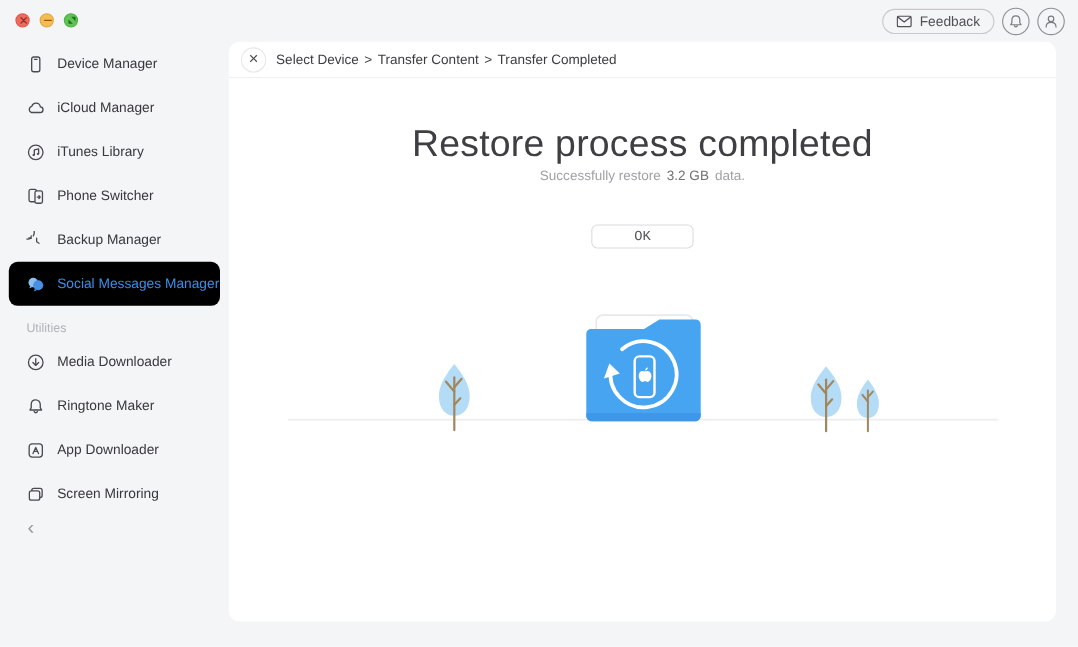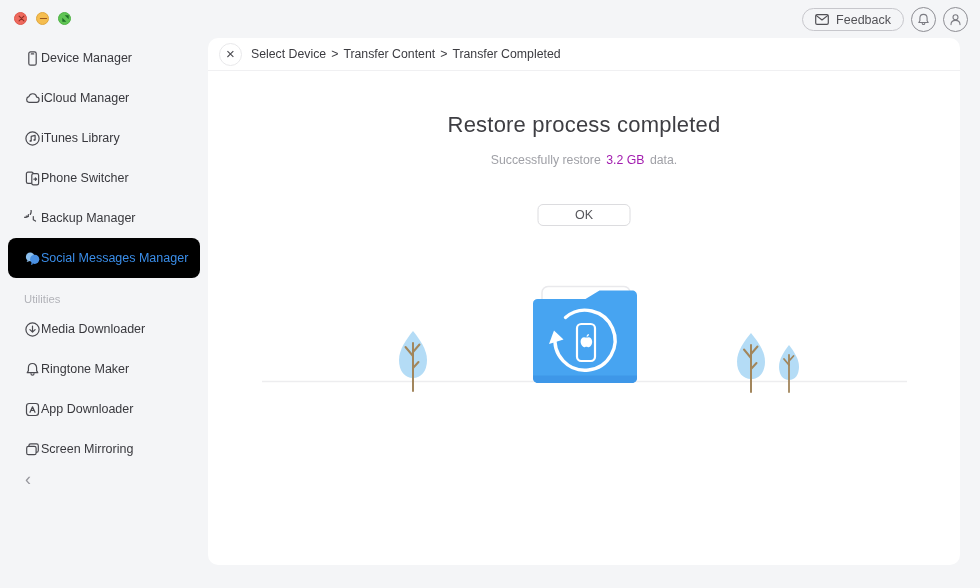--- a/index.html
+++ b/index.html
@@ -32,21 +32,21 @@
 
   
   .sidebar { position:absolute; left:0; top:38px; width:208px; bottom:0; }
   .section-title {
     height:20px; margin-top:11px; padding-left:24px;
     font-size:11.3px; color:#b2b3b9; display:flex; align-items:center;
   }
   .section-title.first { margin-top:8px; }
   .nav-item {
     height:40px; margin:0 8px; border-radius:8px; padding-left:16px;
-    display:flex; align-items:center; cursor:default;
+    display:flex; align-items:center; gap:11px; cursor:default;
   }
   .nav-item .nav-icon { width:17px; height:17px; flex:0 0 17px; display:flex; }
   .nav-item .nav-label { font-size:12.5px; color:#38383d; white-space:nowrap; }
   .nav-item.selected { background:#000000; }
   .nav-item.selected .nav-label { color:#3a8de8; }
   .icon-stroke { stroke:#4a4a50; stroke-width:1.2; fill:none; stroke-linecap:round; stroke-linejoin:round; }
   .collapse-btn {
     height:20px; margin-top:0; padding-left:25px; display:flex; align-items:center;
     font-size:18px; color:#97979d; line-height:1; cursor:default;
   }
@@ -63,33 +63,33 @@
   .close-btn {
     width:23px; height:23px; border-radius:50%; border:1px solid #e8e8ea; background:#fff;
     display:flex; align-items:center; justify-content:center;
     font-size:15px; color:#4a4a50; line-height:1; padding-bottom:1px; cursor:default;
   }
   .breadcrumb-text { font-size:12.3px; color:#3c3c41; display:flex; align-items:flex-start; }
   .breadcrumb-text .sep { margin:0 5px; }
 
   .main-title {
     position:absolute; top:74px; left:0; width:100%; text-align:center;
-    font-size:22px; font-weight:400; color:#3e3e43; letter-spacing:0.2px;
+    font-size:34px; font-weight:400; color:#3e3e43; letter-spacing:0.2px;
   }
   .main-subtitle {
     position:absolute; top:115px; left:0; width:100%; text-align:center;
     font-size:12.3px; color:#a0a1a7;
   }
-  .main-subtitle .value { color:#a21caf; margin:0 2px; }
+  .main-subtitle .value { color:#737373; margin:0 2px; }
   .ok-button {
     position:absolute; top:166px; left:50%; transform:translateX(-50%);
     width:93px; height:22px; border:1px solid #dcdcdf; border-radius:5.5px;
     background:#fff; font-size:12.5px; color:#56565b;
     display:flex; align-items:center; justify-content:center; cursor:default;
-    font-family:Liberation Sans, sans-serif;
+    font-family:Liberation Mono, monospace;
   }
   .illustration { position:absolute; top:245px; left:0; width:752px; height:120px; }
 </style>
 </head>
 <body>
 
 <div class="traffic-lights">
   <span class="tl tl-close">
     <svg width="13" height="13">
         <path d="M4.1,4.1 L8.9,8.9 M8.9,4.1 L4.1,8.9" stroke="#8e2d24" stroke-width="1.1" stroke-linecap="round"></path>

